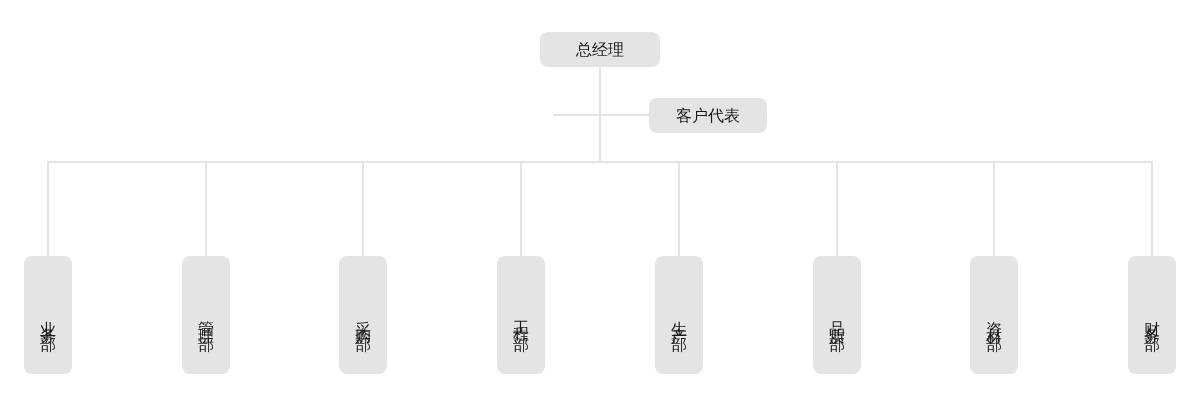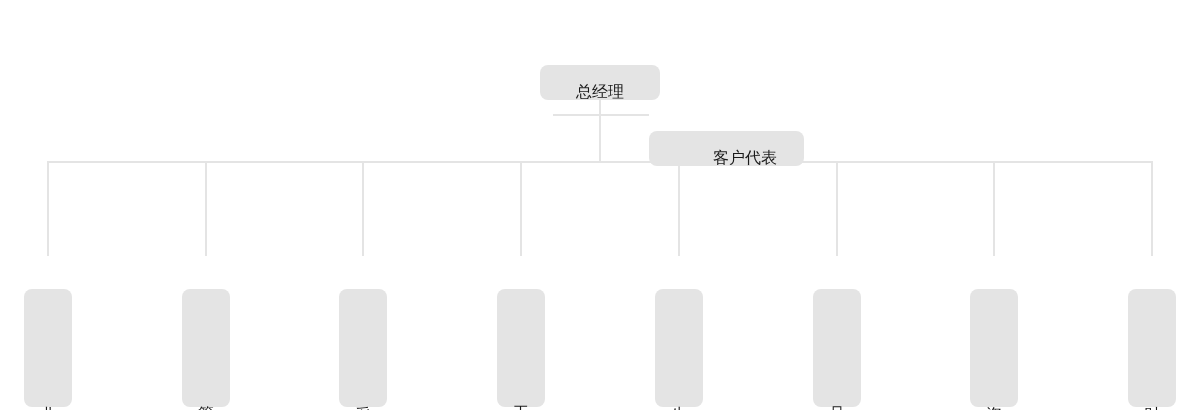--- a/index.html
+++ b/index.html
@@ -20,34 +20,33 @@
     background: var(--background);
     font-family: "Liberation Sans", "DejaVu Sans", sans-serif;
     color: var(--text);
     overflow: hidden;
   }
   .node {
     position: absolute;
     background: var(--box-bg);
     border-radius: 8px;
     display: flex;
-    align-items: flex-end;
+    align-items: center;
     justify-content: center;
     font-size: 16px;
     line-height: 1;
     color: var(--text);
-    margin-top: 33px;
   }
   .node-h {
     width: 120px;
     height: 35px;
   }
   .node-root  { left: 540px; top: 32px; }
   .node-left  { left: 433px; top: 98px; }
-  .node-right { left: 649px; top: 98px; width: 118px; padding-left: 37px; }
+  .node-right { left: 649px; top: 98px; width: 118px; }
   .dept {
     width: 48px;
     height: 118px;
     top: 256px;
   }
   .vtext {
     writing-mode: vertical-lr;
     text-orientation: upright;
     letter-spacing: 7px;
     margin-bottom: -7px;

